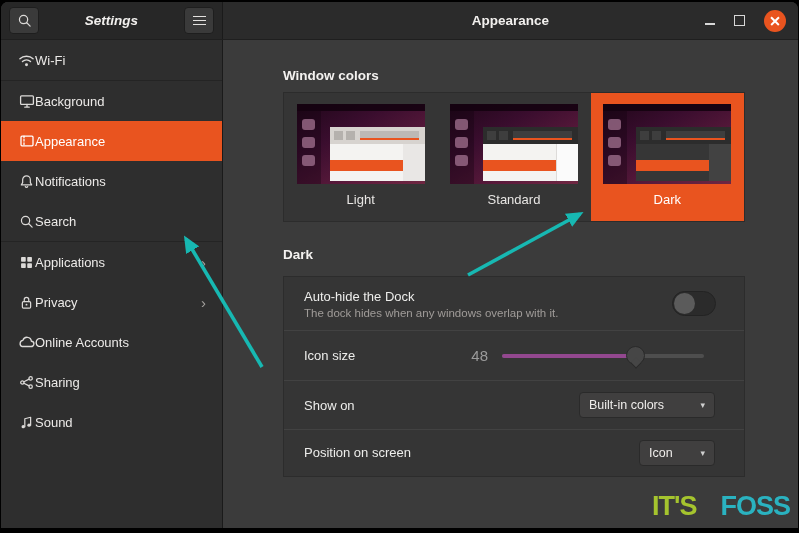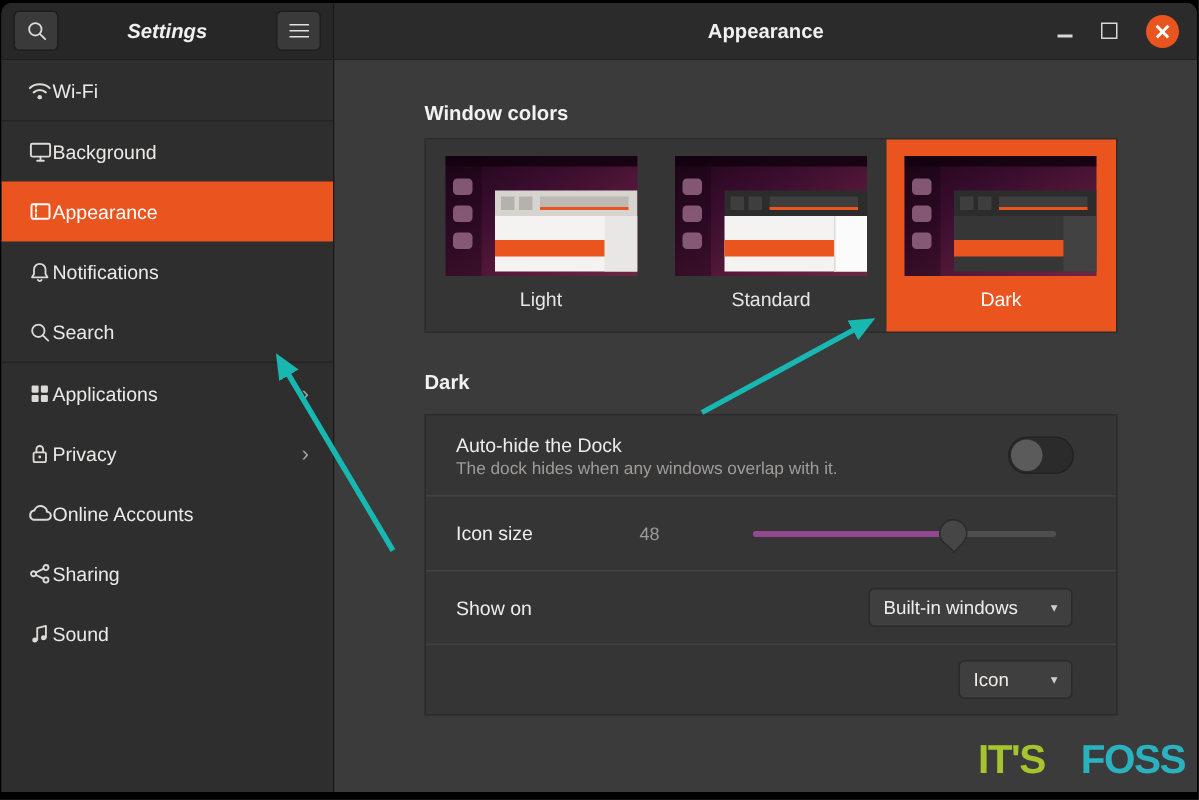--- a/index.html
+++ b/index.html
@@ -74,31 +74,31 @@
   .pv-standard .pv-wide { background:#3e3e3e; } .pv-standard .pv-body { background:#f4f3f1; }
   .pv-standard .pv-col { background:#fbfbfb; border-left:1px solid #dddbd9; }
   .pv-dark .pv-head { background:#2c2c2c; } .pv-dark .pv-sq { background:#3e3e3e; }
   .pv-dark .pv-wide { background:#3e3e3e; } .pv-dark .pv-body { background:#363636; }
   .pv-dark .pv-col { background:#424242; }
 
   
   .card2 { top:236px; height:201px; display:flex; flex-direction:column; }
   .drow { display:flex; align-items:center; padding:0 28px 0 20px; }
   .drow + .drow { border-top:1px solid #424242; }
-  .r1 { height:53px; } .r2 { height:50px;gap:40px; } .r3 { height:49px; } .r4 { height:46px; }
+  .r1 { height:53px; } .r2 { height:50px; } .r3 { height:49px; } .r4 { height:46px; }
   .row-text .rt { color:#ededeb; font-size:13px; }
   .row-text .rs { color:#a09c99; font-size:11.5px; margin-top:3px; }
   .rlabel { color:#ededeb; font-size:13px; flex:1; }
 
   .toggle { margin-left:auto; width:44px; height:25px; border-radius:13px; background:#2b2b2b;
             border:1px solid #232323; position:relative; }
   .toggle .knob { position:absolute; top:1px; width:21px; height:21px; border-radius:50%; background:#5b5b5b; }
   .toggle[data-state="off"] .knob { left:1px; }
 
-  .slider-val { width:30px; text-align:center; color:#9b9b9b; font-size:12px; margin-right:14px; flex:none; }
+  .slider-val { width:30px; text-align:right; color:#9b9b9b; font-size:15px; margin-right:14px; flex:none; }
   .slider { width:202px; height:4px; background:#4e4e4e; border-radius:2px; position:relative; flex:none; margin-right:12px; }
   .slider .fill { position:absolute; left:0; top:0; bottom:0; width:66.5%; background:#93488F; border-radius:2px; }
   .slider .knob { position:absolute; left:calc(66.5% - 10px); top:-8px; width:19px; height:19px; border-radius:50%;
                   background:#464646; border:1px solid #292929; z-index:2; }
   .slider .knob:after { content:''; position:absolute; left:50%; bottom:-3px; width:7px; height:7px;
                   background:#464646; transform:translateX(-50%) rotate(45deg);
                   border-right:1px solid #292929; border-bottom:1px solid #292929; z-index:-1; }
 
   .dropdown { margin-left:auto; height:26px; background:#403f3f; border:1px solid #2a2a2a; border-radius:4px;
               display:flex; align-items:center; justify-content:space-between; padding:0 9px;
@@ -340,25 +340,26 @@
             <div class="rlabel">Icon size</div>
             <div class="slider-val">48</div>
             <div class="slider">
               <span class="fill"></span>
               <span class="knob"></span>
             </div>
           </div>
           <div class="drow r3">
             <div class="rlabel">Show on</div>
             <div class="dropdown dd-wide">
-              <span>Built-in windows</span>
+              <span>Built-in colors</span>
               <span class="caret">▾</span>
             </div>
           </div>
           <div class="drow r4">
+            <div class="rlabel">Position on screen</div>
             <div class="dropdown dd-narrow">
               <span>Icon</span>
               <span class="caret">▾</span>
             </div>
           </div>
         </div>
 
         <div class="logo">
           <span class="w1">IT'S</span><span class="w2">FOSS</span>
         </div>

